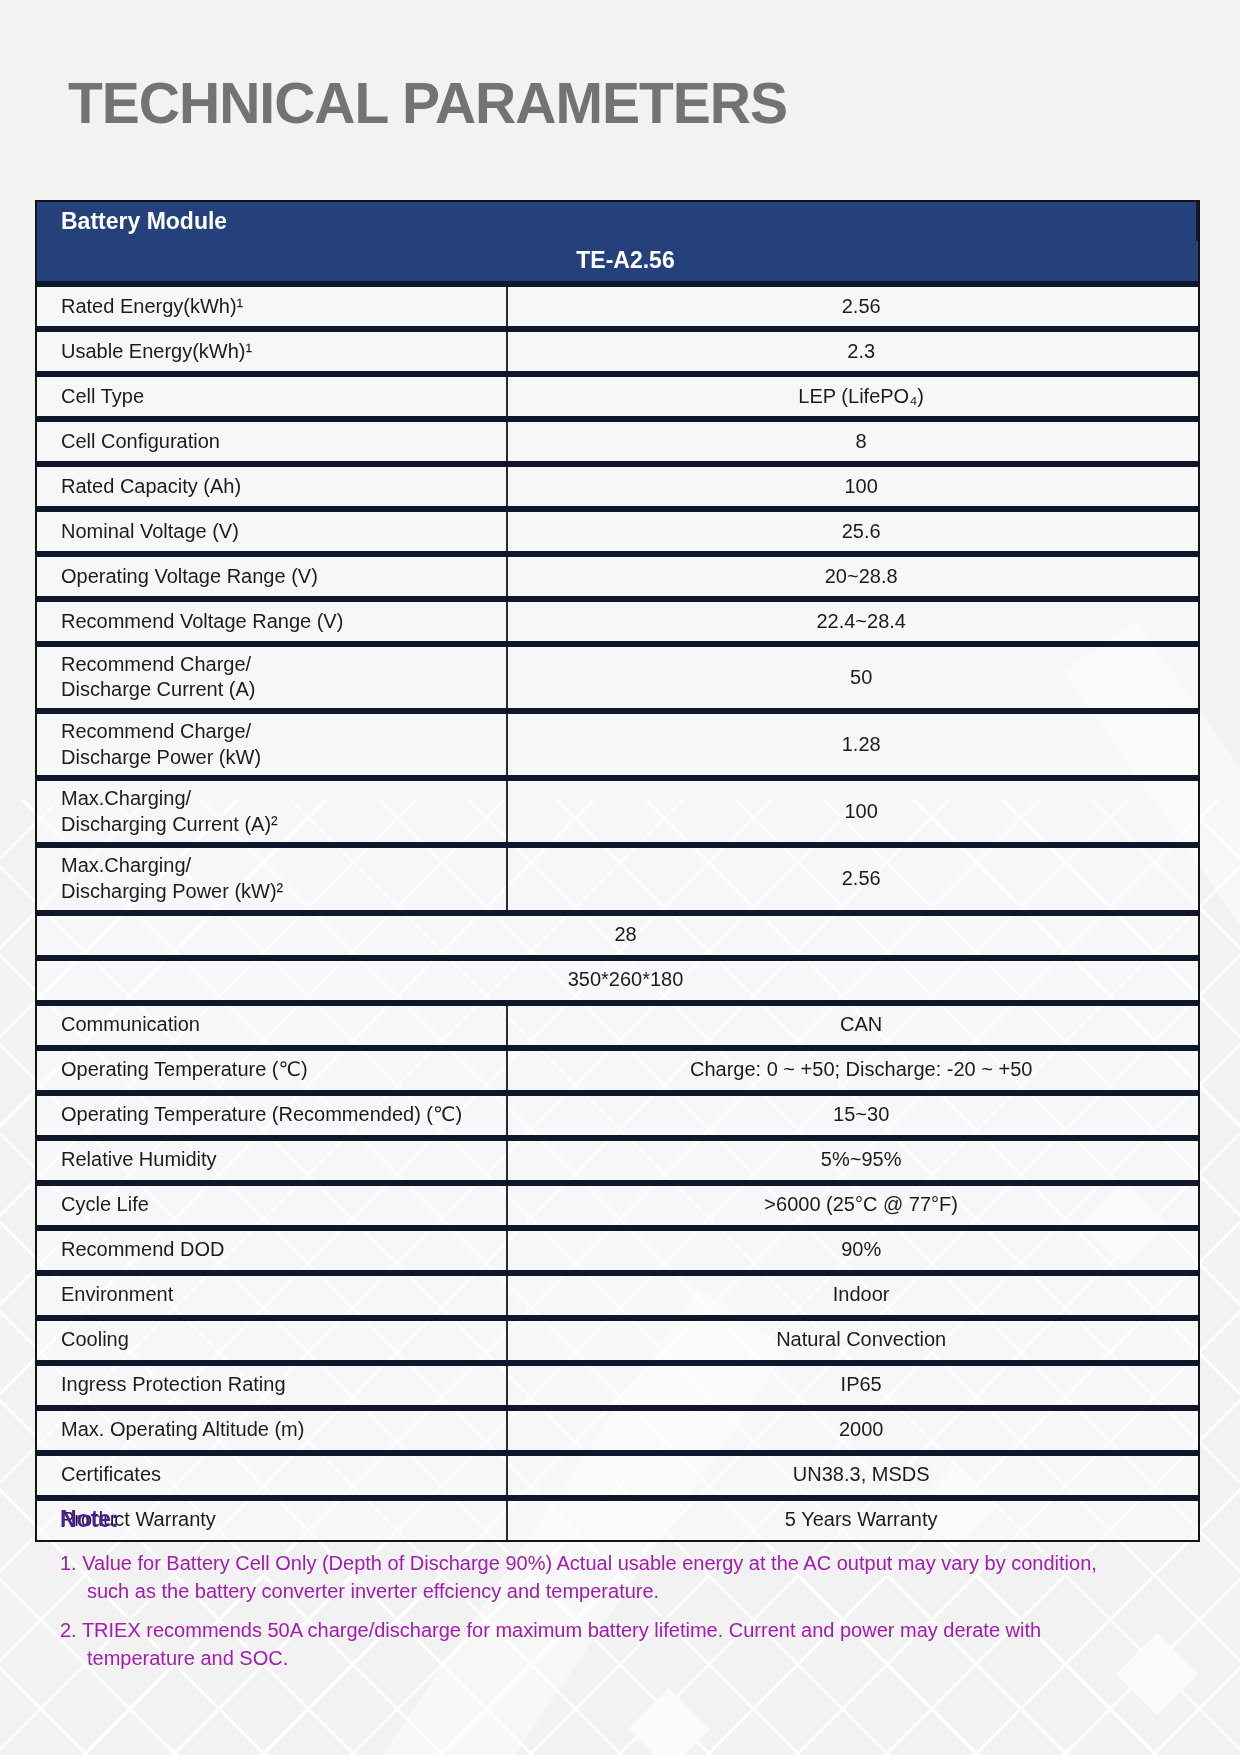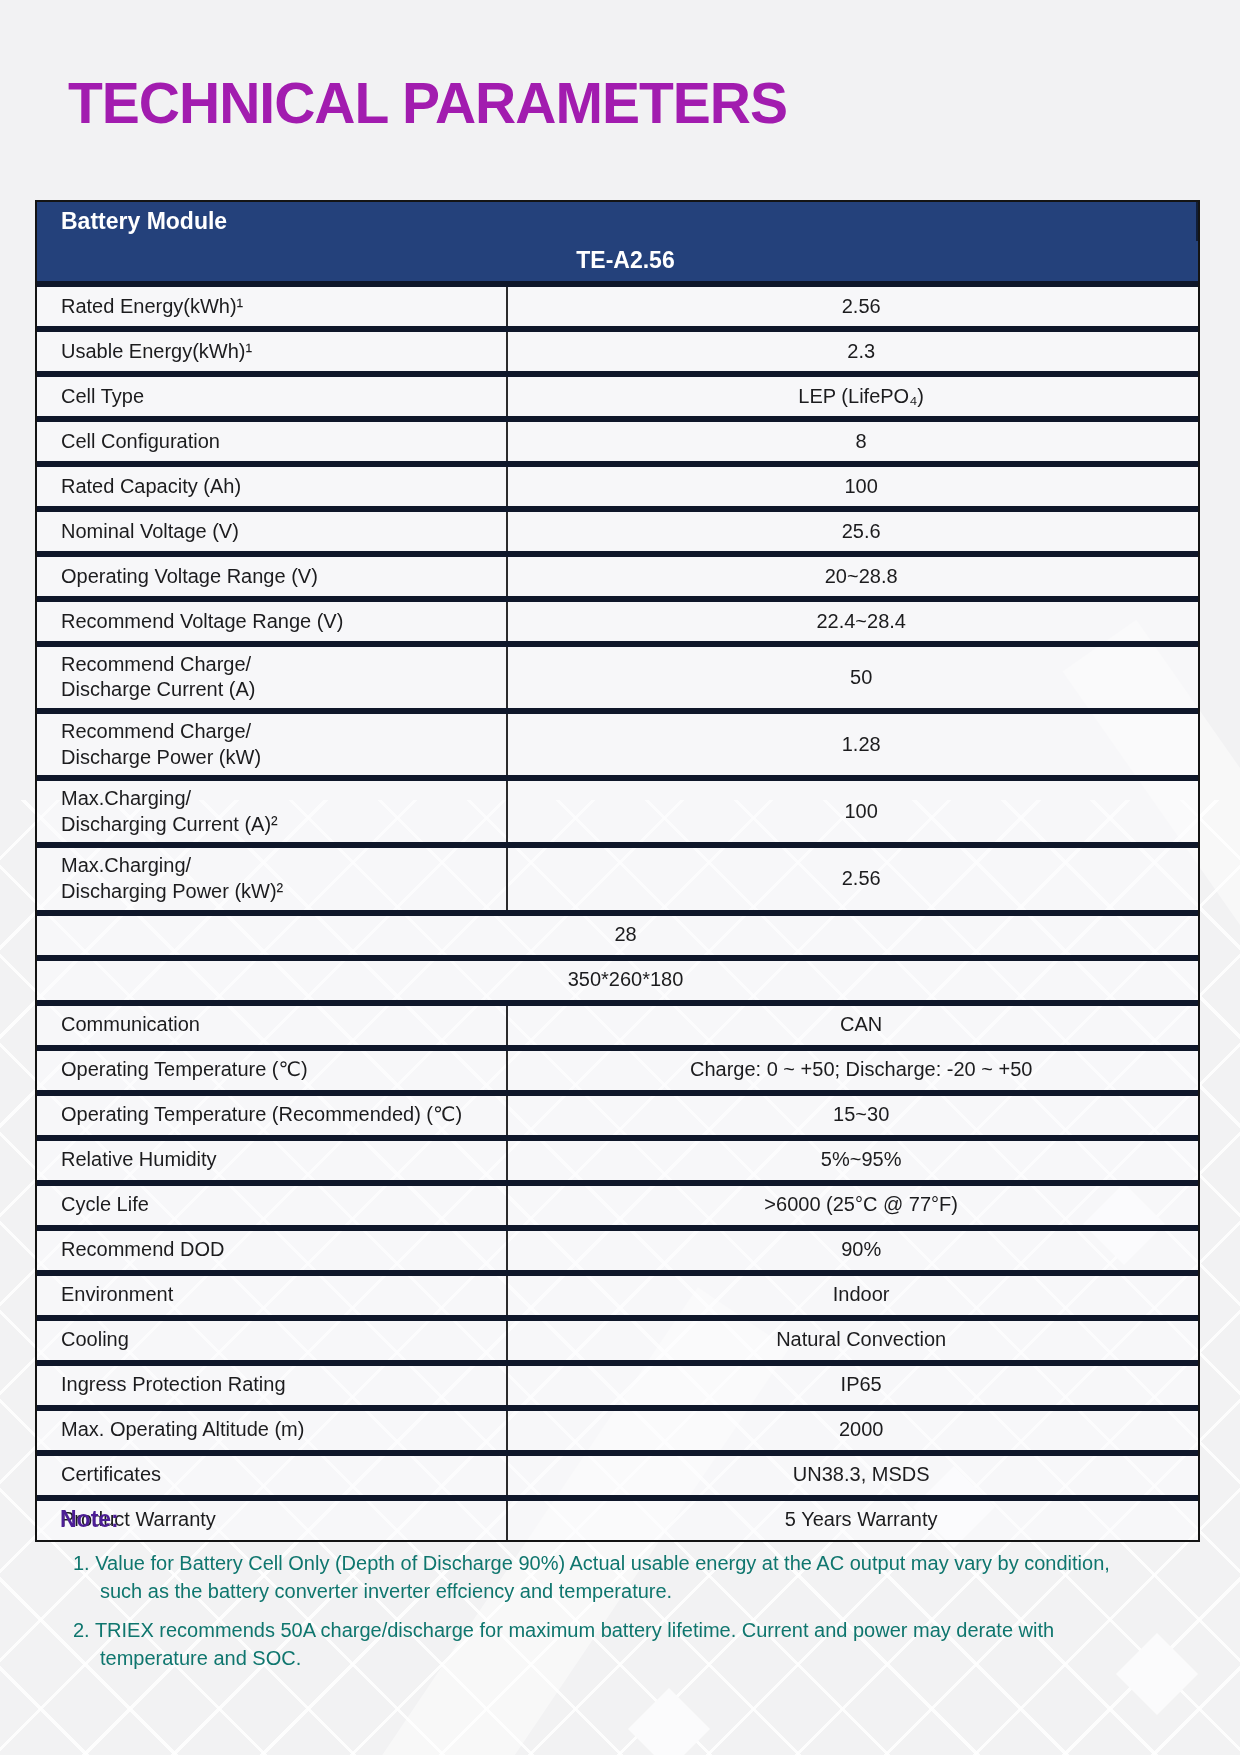--- a/index.html
+++ b/index.html
@@ -40,21 +40,21 @@
 
   
   .page-title {
     position: absolute;
     left: 68px;
     top: 70px;
     margin: 0;
     font-size: 57px;
     font-weight: bold;
     letter-spacing: -1px;
-    color: #a21caf;
+    color: #737373;
   }
 
   
   .spec-table {
     position: absolute;
     left: 35px;
     top: 200px;
     width: 1161px;
     border: 2px solid #141414;
     background: rgba(252,252,253,0.55);
@@ -111,22 +111,22 @@
   }
   .note-heading {
     font-size: 23px;
     font-weight: bold;
     color: #4c1d95;
     margin: 0 0 16px 0;
   }
   .note-item {
     font-size: 20px;
     line-height: 1.42;
-    color: #0f766e;
-    margin: 0 0 10px 13px;
+    color: #a21caf;
+    margin: 0 0 10px 0;
     padding-left: 27px;
     text-indent: -27px;
   }
 </style>
 </head>
 <body>
 
 <div class="watermark"></div>
 <div class="wm-diamond" style="left:1095px; top:1195px;"></div>
 <div class="wm-diamond" style="left:925px;  top:1478px;"></div>

